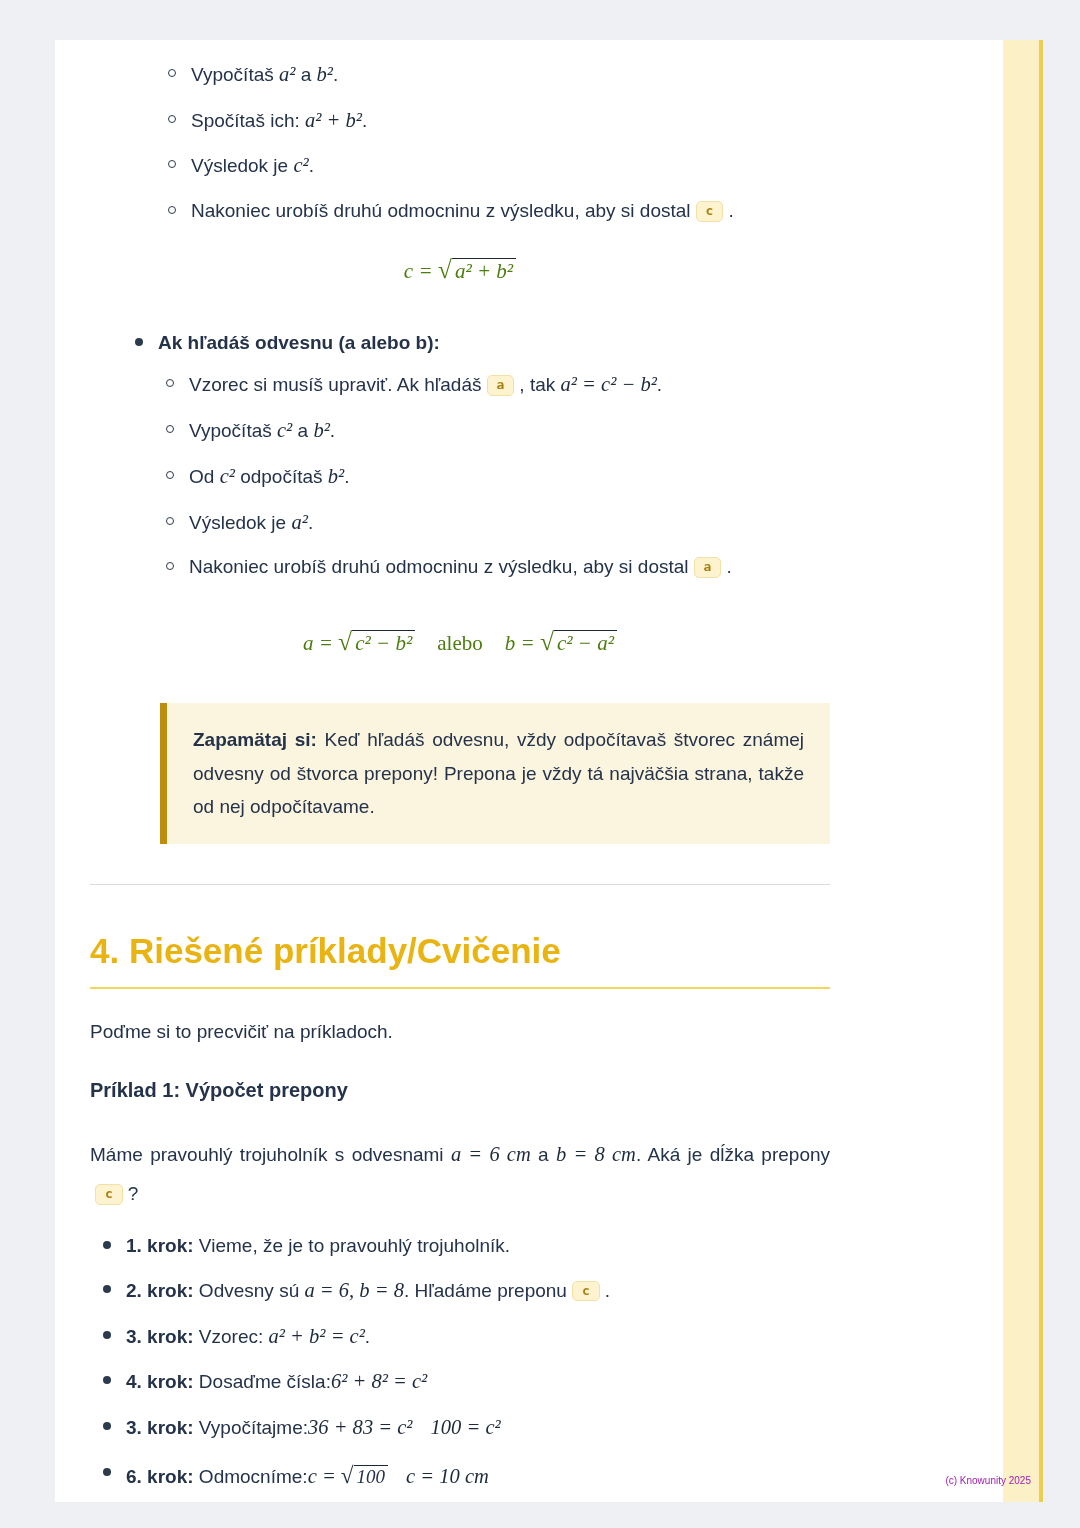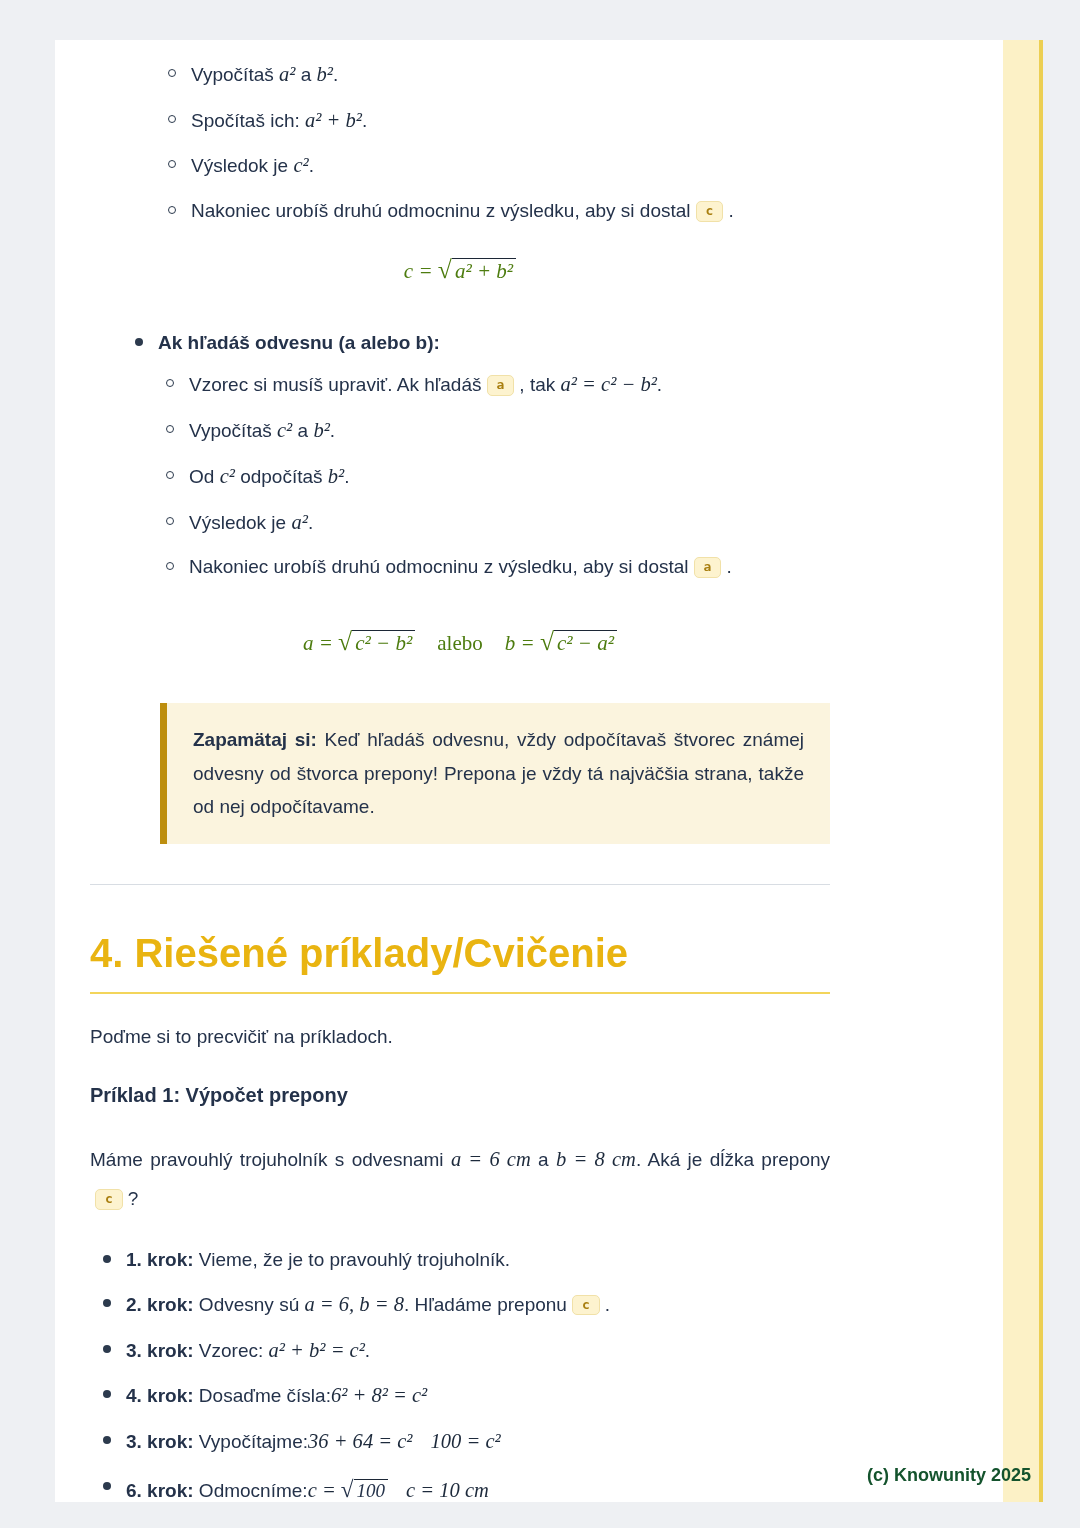--- a/index.html
+++ b/index.html
@@ -30,21 +30,21 @@
     font-size:19px;
   }
   ul { list-style:none; }
   .li { display:flex; gap:15px; margin-bottom:16px; line-height:1.45; }
   .ring { flex:0 0 auto; width:8px; height:8px; border:1.7px solid #2c3a4d; border-radius:50%; margin-top:9px; }
   .dot  { flex:0 0 auto; width:8px; height:8px; background:#2c3a4d; border-radius:50%; margin-top:9px; }
   .line { flex:1; }
   .toplist { padding-left:78px; margin-top:4px; }
   .mainlist { padding-left:45px; margin-top:6px; }
   .sublist { padding-left:8px; margin-top:14px; }
-  .steps { padding-left:13px; margin-top:28px; }
+  .steps { padding-left:13px; margin-top:19px; }
   .b { font-weight:700; }
   .m { font-family:"Liberation Serif", serif; font-style:italic; font-size:1.08em; color:#1d2a3c; }
   .badge {
     display:inline-block;
     background:#fdf3cf;
     border:1px solid #f1e1a8;
     border-radius:5px;
     padding:1px 9px 2px;
     margin:0 5px;
     font-family:"DejaVu Sans Mono", monospace;
@@ -70,36 +70,35 @@
     margin:46px 0 0 70px;
     background:#fbf4de;
     border-left:7px solid #bd8e0e;
     padding:20px 26px;
     text-align:justify;
     line-height:1.78;
   }
   .divider { border:0; border-top:1px solid #d8dde3; margin:40px 0 0; }
   .section-title {
     margin:46px 0 0;
-    font-size:40px;
+    font-size:35px;
     font-weight:700;
     color:#e9b411;
     border-bottom:2px solid #f3d55b;
     padding-bottom:16px;
   }
   .intro { margin:32px 0 0; }
   .example-title { margin:36px 0 0; font-size:20px; font-weight:700; }
   .problem { margin:32px 0 0; text-align:justify; line-height:2.0; }
   .gap { margin-left:18px; }
   .footer {
     position:absolute; right:12px; bottom:16px;
     z-index:2;
-    font-size:18px;
-    color:#14532d;
-    font-weight:bold;
+    font-size:10px;
+    color:#a21caf;
   }
 </style>
 </head>
 <body>
 
 <div class="page">
   <div class="stripe"></div>
 
   <div class="content">
 
@@ -188,21 +187,21 @@
       <li class="li">
         <span class="dot"></span>
         <span class="line"><span class="b">3. krok:</span><span class="t"> Vzorec: </span><span class="m">a² + b² = c²</span><span class="t">.</span></span>
       </li>
       <li class="li">
         <span class="dot"></span>
         <span class="line"><span class="b">4. krok:</span><span class="t"> Dosaďme čísla:</span><span class="m">6² + 8² = c²</span></span>
       </li>
       <li class="li">
         <span class="dot"></span>
-        <span class="line"><span class="b">3. krok:</span><span class="t"> Vypočítajme:</span><span class="m">36 + 64 = c²</span><span class="m gap">100 = c²</span></span>
+        <span class="line"><span class="b">3. krok:</span><span class="t"> Vypočítajme:</span><span class="m">36 + 83 = c²</span><span class="m gap">100 = c²</span></span>
       </li>
       <li class="li">
         <span class="dot"></span>
         <span class="line"><span class="b">6. krok:</span><span class="t"> Odmocníme:</span><span class="m">c = </span><span class="sq"><span class="sgn">√</span><span class="rad">100</span></span><span class="m gap">c = 10 cm</span></span>
       </li>
     </ul>
 
   </div>
 
   <div class="footer">(c) Knowunity 2025</div>

